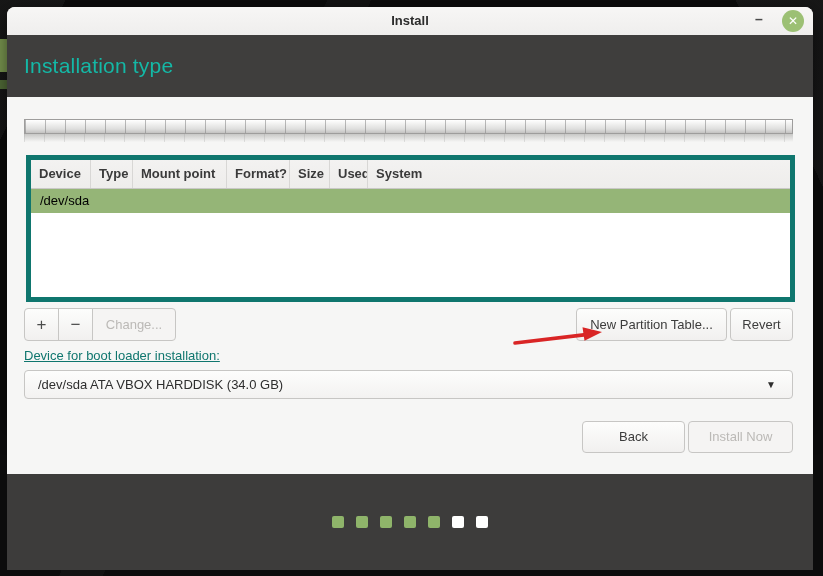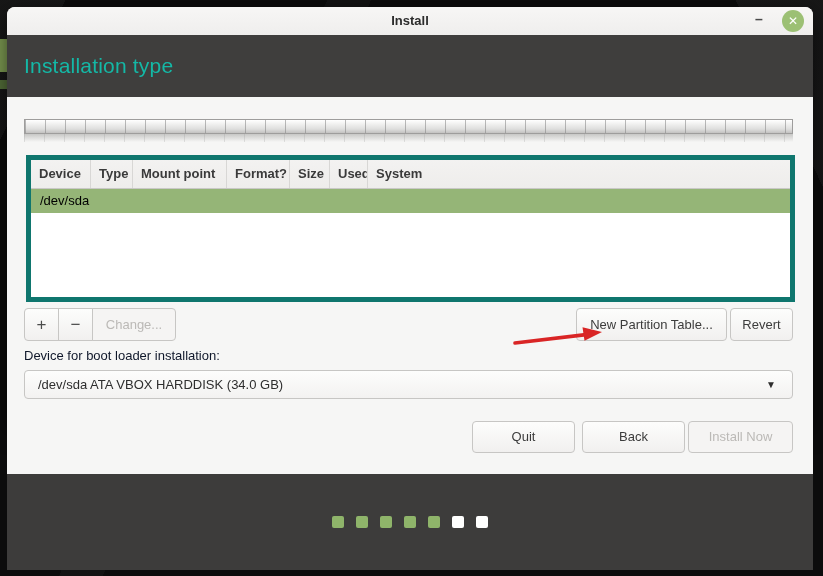--- a/index.html
+++ b/index.html
@@ -95,21 +95,21 @@
   .linked{position:absolute;left:17px;top:211px;height:33px;display:flex;}
   .linked .btn{height:33px;line-height:31px;border-radius:0;margin-left:-1px;}
   .linked .btn:first-child{border-radius:4px 0 0 4px;margin-left:0;}
   .linked .btn:last-child{border-radius:0 4px 4px 0;}
   .btn-add,.btn-remove{width:35px;font-size:17px;color:#4c4c4c;}
   .btn-change{width:84px;}
   .btn-npt{position:absolute;left:569px;top:211px;width:151px;height:33px;line-height:31px;}
   .btn-revert{position:absolute;left:723px;top:211px;width:63px;height:33px;line-height:31px;}
 
   
-  .boot-label{position:absolute;left:17px;top:251px;font-size:13px;color:#0f172a;}
+  .boot-label{position:absolute;left:17px;top:251px;font-size:13px;color:#0f766e;text-decoration:underline;}
   .boot-select{
     position:absolute;left:17px;top:273px;width:769px;height:29px;box-sizing:border-box;
     background:linear-gradient(to bottom,#fdfdfc,#f3f2f1);
     border:1px solid #c7c6c4;border-radius:4px;
     font-size:13px;color:#2e2e2e;line-height:27px;padding-left:13px;
   }
   .boot-select .caret{
     position:absolute;right:16px;top:0;line-height:27px;font-size:10px;color:#2e2e2e;
   }
   
@@ -187,21 +187,20 @@
       <line x1="13" y1="18" x2="84" y2="9.6" stroke="#d92525" stroke-width="3.6" stroke-linecap="round"></line>
       <polygon points="100,7 80.5,2.2 82.5,15.8" fill="#d92525"></polygon>
     </svg>
 
     <div class="boot-label">Device for boot loader installation:</div>
     <div class="boot-select">
       <span>/dev/sda ATA VBOX HARDDISK (34.0 GB)</span>
       <span class="caret">▼</span>
     </div>
 
-    <div class="btn btn-quit">Quit</div>
     <div class="btn btn-back">Back</div>
     <div class="btn btn-install disabled">Install Now</div>
   </div>
 
   <div class="pagefooter">
     <div class="dots">
         <div class="dot done"></div>
         <div class="dot done"></div>
         <div class="dot done"></div>
         <div class="dot done"></div>

